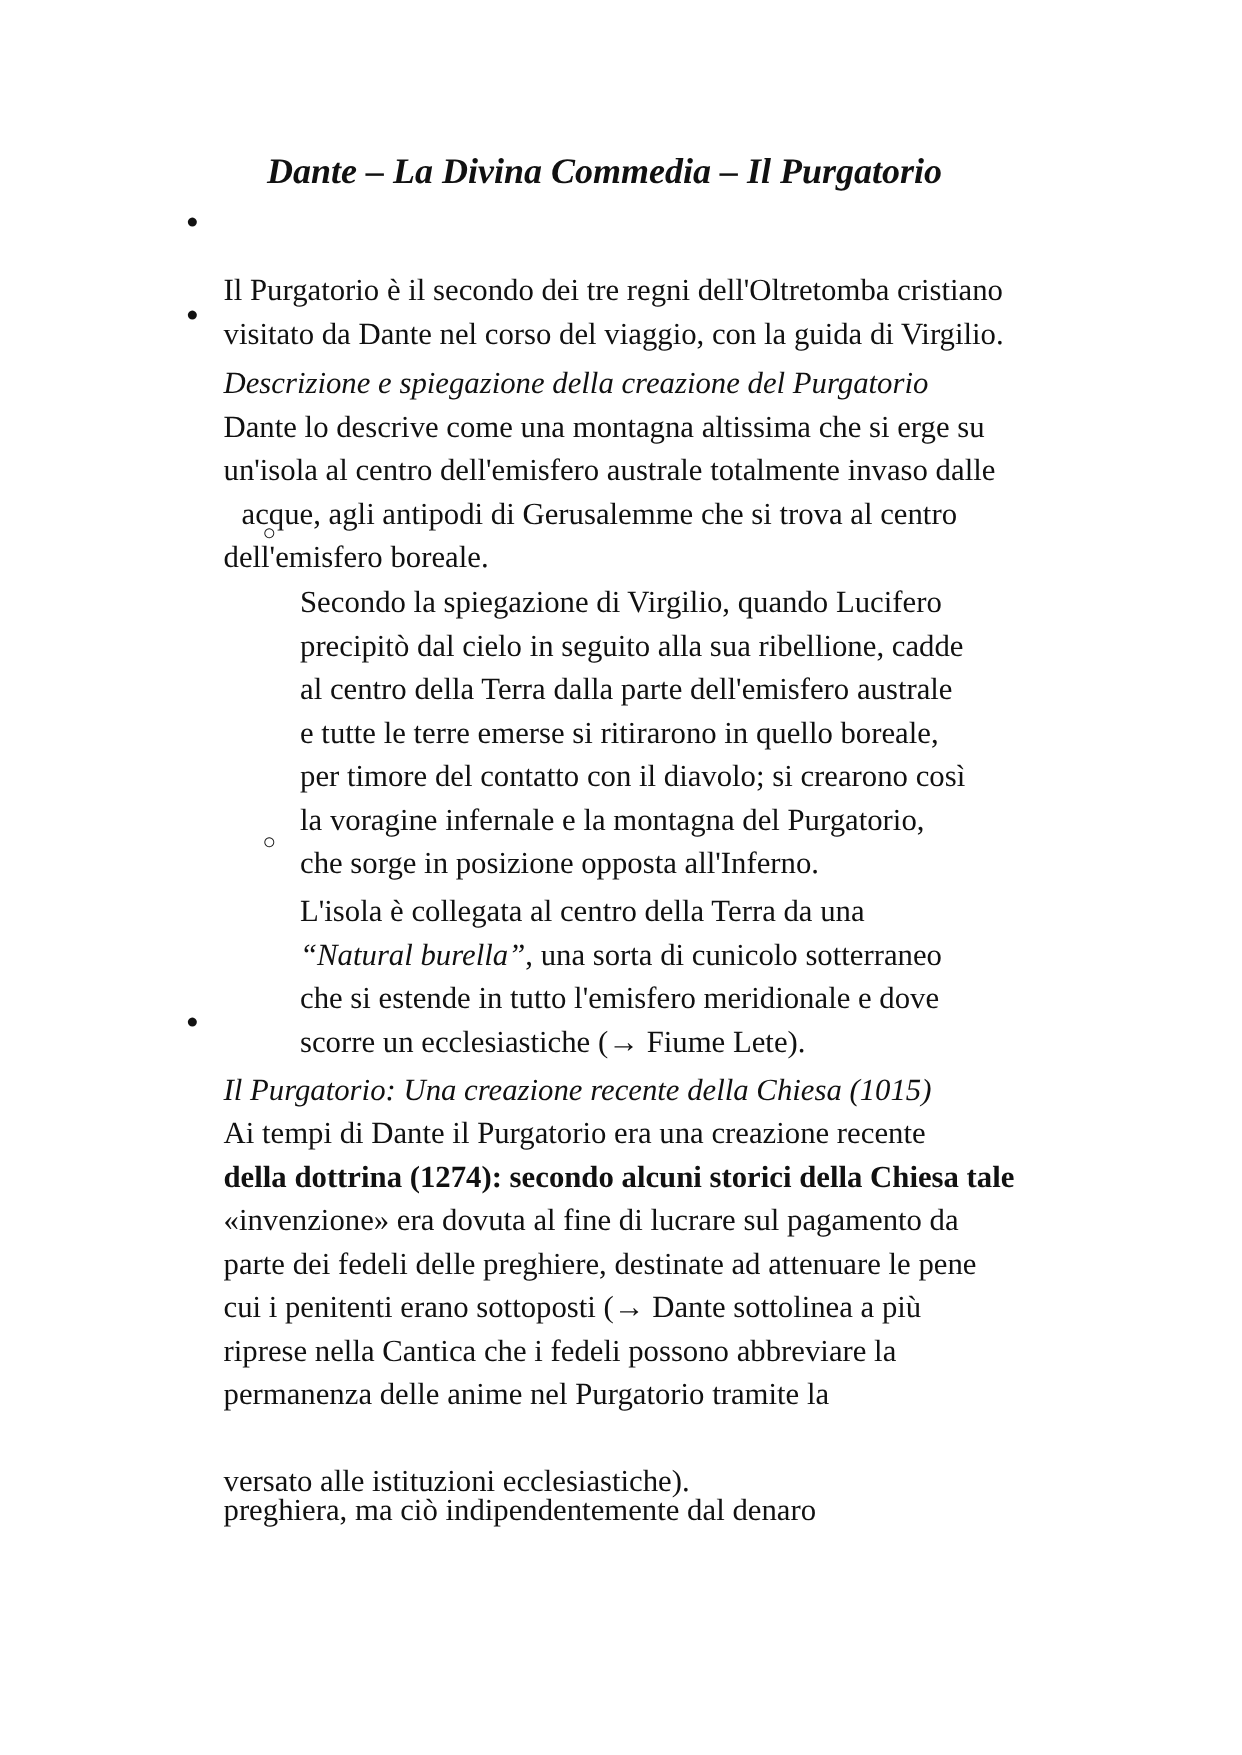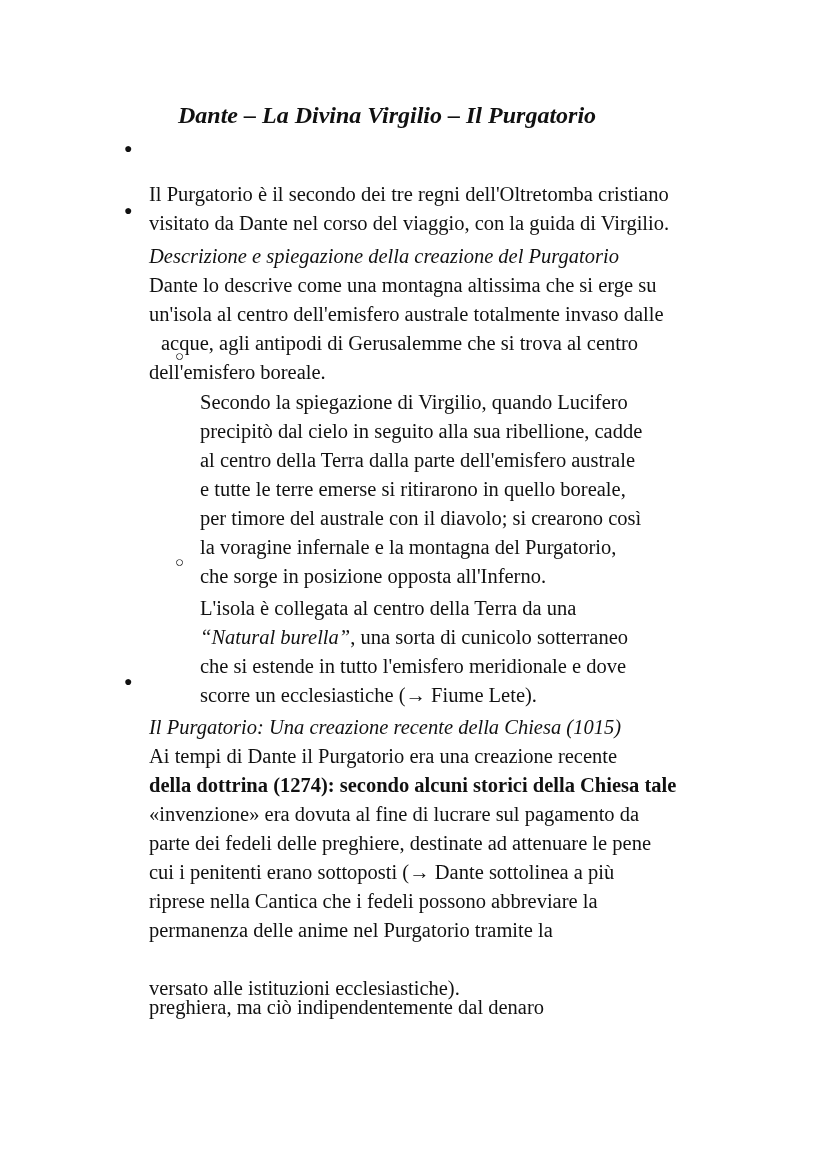--- a/index.html
+++ b/index.html
@@ -8,39 +8,39 @@
   .title { position: absolute; left: 178px; top: 98px; font-size: 24px; font-weight: bold; font-style: italic; line-height: 34px; white-space: nowrap; }
   .line { position: absolute; font-size: 20.5px; line-height: 29px; white-space: nowrap; margin-top: 46px; }
   .it { font-style: italic; }
   .bullet { position: absolute; font-size: 14px; line-height: 29px; }
   .sub-bullet { position: absolute; font-size: 15px; line-height: 29px; }
 </style>
 </head>
 <body>
 
 <div>
-  <div class="title">Dante – La Divina Virgilio – Il Purgatorio</div>
+  <div class="title">Dante – La Divina Commedia – Il Purgatorio</div>
 
   <span class="bullet" style="left:124px; top:134px;">●</span>
   <div class="line" style="left:149px; top:134px;">Il Purgatorio è il secondo dei tre regni dell'Oltretomba cristiano</div>
   <div class="line" style="left:149px; top:163px;">visitato da Dante nel corso del viaggio, con la guida di Virgilio.</div>
 
   <span class="bullet" style="left:124px; top:196px;">●</span>
   <div class="line it" style="left:149px; top:196px;">Descrizione e spiegazione della creazione del Purgatorio</div>
   <div class="line" style="left:149px; top:225px;">Dante lo descrive come una montagna altissima che si erge su</div>
   <div class="line" style="left:149px; top:254px;">un'isola al centro dell'emisfero australe totalmente invaso dalle</div>
   <div class="line" style="left:161px; top:283px;">acque, agli antipodi di Gerusalemme che si trova al centro</div>
   <div class="line" style="left:149px; top:312px;">dell'emisfero boreale.</div>
 
   <span class="sub-bullet" style="left:175px; top:342px;">○</span>
   <div class="line" style="left:200px; top:342px;">Secondo la spiegazione di Virgilio, quando Lucifero</div>
   <div class="line" style="left:200px; top:371px;">precipitò dal cielo in seguito alla sua ribellione, cadde</div>
   <div class="line" style="left:200px; top:400px;">al centro della Terra dalla parte dell'emisfero australe</div>
   <div class="line" style="left:200px; top:429px;">e tutte le terre emerse si ritirarono in quello boreale,</div>
-  <div class="line" style="left:200px; top:458px;">per timore del australe con il diavolo; si crearono così</div>
+  <div class="line" style="left:200px; top:458px;">per timore del contatto con il diavolo; si crearono così</div>
   <div class="line" style="left:200px; top:487px;">la voragine infernale e la montagna del Purgatorio,</div>
   <div class="line" style="left:200px; top:516px;">che sorge in posizione opposta all'Inferno.</div>
 
   <span class="sub-bullet" style="left:175px; top:548px;">○</span>
   <div class="line" style="left:200px; top:548px;text-align:right;">L'isola è collegata al centro della Terra da una</div>
   <div class="line" style="left:200px; top:577px;"><span class="it">“Natural burella”</span><span style="white-space:pre;">, </span><span>una sorta di cunicolo sotterraneo</span></div>
   <div class="line" style="left:200px; top:606px;">che si estende in tutto l'emisfero meridionale e dove</div>
   <div class="line" style="left:200px; top:635px;">scorre un ecclesiastiche (→ Fiume Lete).</div>
 
   <span class="bullet" style="left:124px; top:667px;">●</span>

